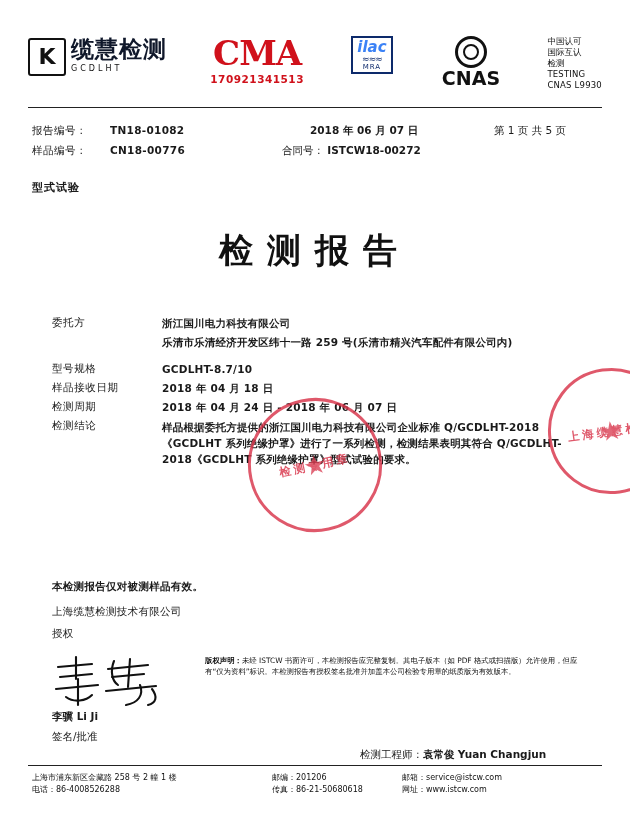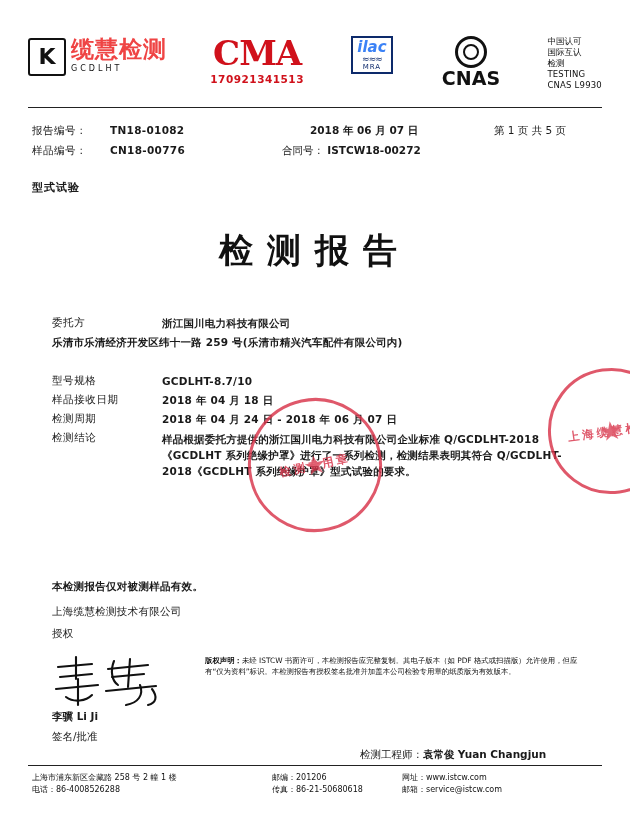--- a/index.html
+++ b/index.html
@@ -20,21 +20,21 @@
     display:flex;align-items:flex-start;justify-content:space-between;
   }
   .logo-istcw{display:flex;align-items:flex-start;}
   .logo-mark{
     width:34px;height:34px;border:2.5px solid #111;border-radius:3px;
     display:flex;align-items:center;justify-content:center;
     font-size:22px;font-weight:bold;color:#111;line-height:1;
     margin-top:2px;
   }
   .logo-istcw-txt{margin-left:5px;}
-  .logo-cn{font-size:23px;font-weight:bold;letter-spacing:1px;color:#ef4444;line-height:26px;text-align:center;}
+  .logo-cn{font-size:23px;font-weight:bold;letter-spacing:1px;color:#0f172a;line-height:26px;text-align:center;}
   .logo-en{font-size:8px;letter-spacing:3px;color:#111;margin-top:2px;}
   .logo-cma{
     position:relative;text-align:center;margin-left:10px;
   }
   .cma-word{
     font-size:34px;font-weight:bold;color:#d0111b;letter-spacing:-1px;
     line-height:34px;font-family:"DejaVu Serif","Liberation Serif",serif;
   }
   .cma-num{font-size:10.5px;font-weight:bold;color:#d0111b;letter-spacing:.5px;margin-top:3px;}
   .logo-ilac{
@@ -79,21 +79,21 @@
     font-size:34px;font-weight:bold;letter-spacing:14px;
     font-family:"DejaVu Serif","Liberation Serif",serif;
     color:#111;
   }
 
   
   .fields{position:absolute;left:52px;top:316px;width:540px;font-size:10.5px;}
   .f-row{display:flex;margin-bottom:4px;}
   .f-label{width:110px;flex:none;letter-spacing:.6px;}
   .f-val{font-weight:bold;letter-spacing:.2px;line-height:15px;}
-  .addr-row{margin-top:4px;margin-bottom:24px;flex-direction:column;}
+  .addr-row{margin-top:4px;margin-bottom:12px;}
   .concl{line-height:16px;}
 
   
   .stmt{position:absolute;left:52px;top:580px;font-size:10.5px;font-weight:bold;letter-spacing:.3px;}
   .stmt2{position:absolute;left:52px;top:605px;font-size:10.5px;letter-spacing:.3px;}
   .stmt3{position:absolute;left:52px;top:627px;font-size:10.5px;letter-spacing:.3px;}
 
   
   .copyright{
     position:absolute;left:205px;top:655px;width:390px;font-size:7.4px;line-height:11px;color:#111;
@@ -283,22 +283,22 @@
       <div class="foot-col2">
         <div>
           <span>邮编：</span><span>201206</span>
         </div>
         <div>
           <span>传真：</span><span>86-21-50680618</span>
         </div>
       </div>
       <div class="foot-col3">
         <div>
+          <span>邮箱：</span><span>service@istcw.com</span>
+        </div>
+        <div>
           <span>网址：</span><span>www.istcw.com</span>
         </div>
-        <div>
-          <span>邮箱：</span><span>service@istcw.com</span>
-        </div>
       </div>
     </div>
   </div>
 
 </div>
 
 </body></html>

